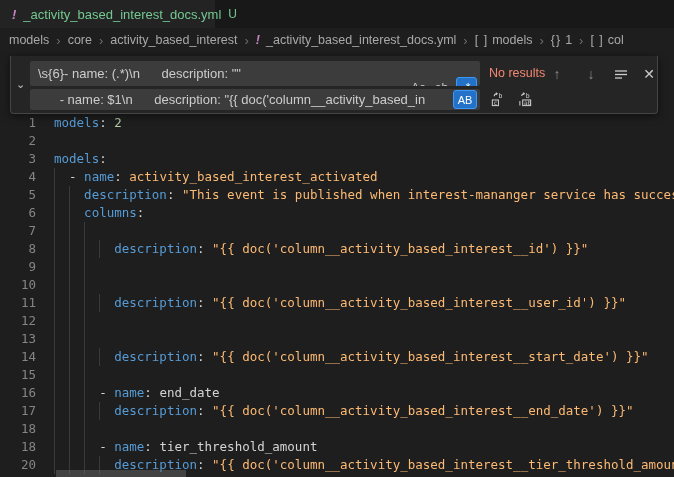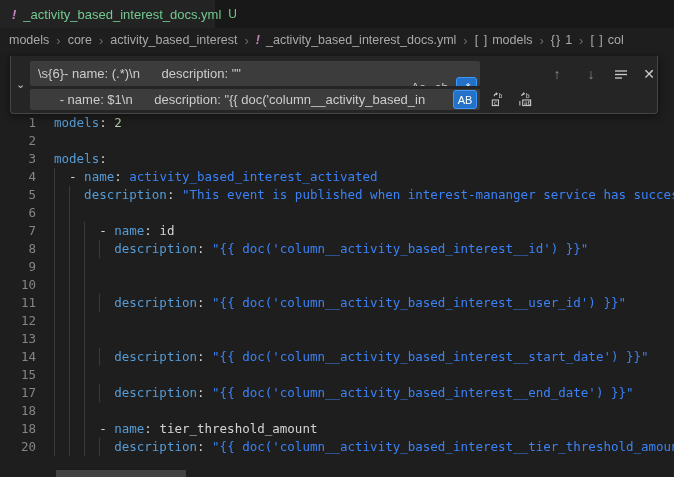--- a/index.html
+++ b/index.html
@@ -25,21 +25,21 @@
   .crumb-sep { color:#6e6e6e; font-size:13px; margin:0 7px; flex:0 0 auto; }
 
   
   .editor { position:absolute; left:0; top:52px; width:674px; height:425px; background:#1e1e1e; overflow:hidden; }
   .code { position:absolute; left:0; top:62px; width:100%;
           font-family:"DejaVu Sans Mono","Liberation Mono",monospace; font-size:12.5px; }
   .line { position:relative; height:18px; line-height:18px; white-space:pre; }
   .gutter { position:absolute; left:0; top:0; width:36px; text-align:right; color:#858585; }
   .ltext  { position:absolute; left:54px; top:0; }
   .guide  { position:absolute; top:0; height:18px; width:1px; background:#3a3a3a; }
-  .tok-key { color:#569cd6; } .tok-punct { color:#d4d4d4; } .tok-str { color:#3b82f6;text-align:right; }
+  .tok-key { color:#569cd6; } .tok-punct { color:#d4d4d4; } .tok-str { color:#fdba74;text-align:right; }
   .tok-num { color:#b5cea8; } .tok-plain { color:#d4d4d4; }
 
   .hscroll { position:absolute; left:56px; bottom:0; width:130px; height:7px;
              background:rgba(121,121,121,0.40); cursor:pointer; }
 
   
   .findw { position:absolute; left:10px; top:4px; width:648px; height:58px; background:#252526;
            border:1px solid #454545; border-top:none; border-radius:0 0 4px 4px;
            box-shadow:0 2px 8px rgba(0,0,0,0.5); }
   .fw-toggle { position:absolute; left:0; top:0; width:19px; height:100%; display:flex;
@@ -116,47 +116,49 @@
       </span>
     </div>
 
   <div class="editor">
     <div class="code">
         <div class="line"><span class="gutter">1</span><span class="ltext"><span class="tok-key">models</span><span class="tok-punct">: </span><span class="tok-num">2</span></span></div>
         <div class="line"><span class="gutter">2</span><span class="ltext"></span></div>
         <div class="line"><span class="gutter">3</span><span class="ltext"><span class="tok-key">models</span><span class="tok-punct">:</span></span></div>
         <div class="line"><span class="guide" style="left: 54px;"></span><span class="gutter">4</span><span class="ltext"><span class="tok-punct">  - </span><span class="tok-key">name</span><span class="tok-punct">: </span><span class="tok-str">activity_based_interest_activated</span></span></div>
         <div class="line"><span class="guide" style="left: 54px;"></span><span class="guide" style="left: 69px;"></span><span class="gutter">5</span><span class="ltext"><span class="tok-punct">    </span><span class="tok-key">description</span><span class="tok-punct">: </span><span class="tok-str">"This event is published when interest-mananger service has successfully"</span></span></div>
-        <div class="line"><span class="guide" style="left: 54px;"></span><span class="guide" style="left: 69px;"></span><span class="gutter">6</span></div>
-        <div class="line"><span class="guide" style="left: 54px;"></span><span class="guide" style="left: 69px;"></span><span class="guide" style="left: 84px;"></span><span class="gutter">7</span><span class="ltext"><span class="tok-punct">      - </span><span class="tok-key">name</span><span class="tok-punct">: </span><span class="tok-plain">id</span></span></div>
+        <div class="line"><span class="guide" style="left: 54px;"></span><span class="guide" style="left: 69px;"></span><span class="gutter">6</span><span class="ltext"><span class="tok-punct">    </span><span class="tok-key">columns</span><span class="tok-punct">:</span></span></div>
+        <div class="line"><span class="guide" style="left: 54px;"></span><span class="guide" style="left: 69px;"></span><span class="guide" style="left: 84px;"></span><span class="gutter">7</span></div>
         <div class="line"><span class="guide" style="left: 54px;"></span><span class="guide" style="left: 69px;"></span><span class="guide" style="left: 84px;"></span><span class="guide" style="left: 99px;"></span><span class="gutter">8</span><span class="ltext"><span class="tok-punct">        </span><span class="tok-key">description</span><span class="tok-punct">: </span><span class="tok-str">"{{ doc('column__activity_based_interest__id') }}"</span></span></div>
         <div class="line"><span class="guide" style="left: 54px;"></span><span class="guide" style="left: 69px;"></span><span class="guide" style="left: 84px;"></span><span class="gutter">9</span><span class="ltext"></span></div>
         <div class="line"><span class="guide" style="left: 54px;"></span><span class="guide" style="left: 69px;"></span><span class="guide" style="left: 84px;"></span><span class="gutter">10</span></div>
         <div class="line"><span class="guide" style="left: 54px;"></span><span class="guide" style="left: 69px;"></span><span class="guide" style="left: 84px;"></span><span class="guide" style="left: 99px;"></span><span class="gutter">11</span><span class="ltext"><span class="tok-punct">        </span><span class="tok-key">description</span><span class="tok-punct">: </span><span class="tok-str">"{{ doc('column__activity_based_interest__user_id') }}"</span></span></div>
         <div class="line"><span class="guide" style="left: 54px;"></span><span class="guide" style="left: 69px;"></span><span class="guide" style="left: 84px;"></span><span class="gutter">12</span><span class="ltext"></span></div>
         <div class="line"><span class="guide" style="left: 54px;"></span><span class="guide" style="left: 69px;"></span><span class="guide" style="left: 84px;"></span><span class="gutter">13</span></div>
         <div class="line"><span class="guide" style="left: 54px;"></span><span class="guide" style="left: 69px;"></span><span class="guide" style="left: 84px;"></span><span class="guide" style="left: 99px;"></span><span class="gutter">14</span><span class="ltext"><span class="tok-punct">        </span><span class="tok-key">description</span><span class="tok-punct">: </span><span class="tok-str">"{{ doc('column__activity_based_interest__start_date') }}"</span></span></div>
         <div class="line"><span class="guide" style="left: 54px;"></span><span class="guide" style="left: 69px;"></span><span class="guide" style="left: 84px;"></span><span class="gutter">15</span><span class="ltext"></span></div>
+        <div class="line"><span class="guide" style="left: 54px;"></span><span class="guide" style="left: 69px;"></span><span class="guide" style="left: 84px;"></span><span class="gutter">16</span><span class="ltext"><span class="tok-punct">      - </span><span class="tok-key">name</span><span class="tok-punct">: </span><span class="tok-plain">end_date</span></span></div>
         <div class="line"><span class="guide" style="left: 54px;"></span><span class="guide" style="left: 69px;"></span><span class="guide" style="left: 84px;"></span><span class="guide" style="left: 99px;"></span><span class="gutter">17</span><span class="ltext"><span class="tok-punct">        </span><span class="tok-key">description</span><span class="tok-punct">: </span><span class="tok-str">"{{ doc('column__activity_based_interest__end_date') }}"</span></span></div>
         <div class="line"><span class="guide" style="left: 54px;"></span><span class="guide" style="left: 69px;"></span><span class="guide" style="left: 84px;"></span><span class="gutter">18</span><span class="ltext"></span></div>
         <div class="line"><span class="guide" style="left: 54px;"></span><span class="guide" style="left: 69px;"></span><span class="guide" style="left: 84px;"></span><span class="gutter">18</span><span class="ltext"><span class="tok-punct">      - </span><span class="tok-key">name</span><span class="tok-punct">: </span><span class="tok-plain">tier_threshold_amount</span></span></div>
         <div class="line"><span class="guide" style="left: 54px;"></span><span class="guide" style="left: 69px;"></span><span class="guide" style="left: 84px;"></span><span class="guide" style="left: 99px;"></span><span class="gutter">20</span><span class="ltext"><span class="tok-punct">        </span><span class="tok-key">description</span><span class="tok-punct">: </span><span class="tok-str">"{{ doc('column__activity_based_interest__tier_threshold_amount…"</span></span></div>
       </div>
     <div class="hscroll"></div>
 
     <div class="findw">
       <div class="fw-toggle">⌄</div>
 
       <div class="fw-row find-row">
         <div class="fw-input">
           <div class="txt">\s{6}- name: (.*)\n      description: ""</div>
           <span class="opt" style="right:51px;">Aa</span>
           <span class="opt opt-ww" style="right:28px;">ab</span>
           <span class="opt opt-active" style="right:3px;">.*</span>
         </div>
+        <span class="no-results">No results</span>
         <span class="fw-btn dim" style="left:534px;">↑</span>
         <span class="fw-btn dim" style="left:568px;">↓</span>
         <span class="fw-btn" style="left:598px;">
           <svg width="14" height="14" viewBox="0 0 14 14">
             <g stroke="#cccccc" stroke-width="1.3" fill="none">
               <line x1="1" y1="4" x2="13" y2="4"></line>
                 <line x1="1" y1="7.5" x2="13" y2="7.5"></line>
                 <line x1="1" y1="11" x2="8" y2="11"></line>
             </g>
           </svg>

